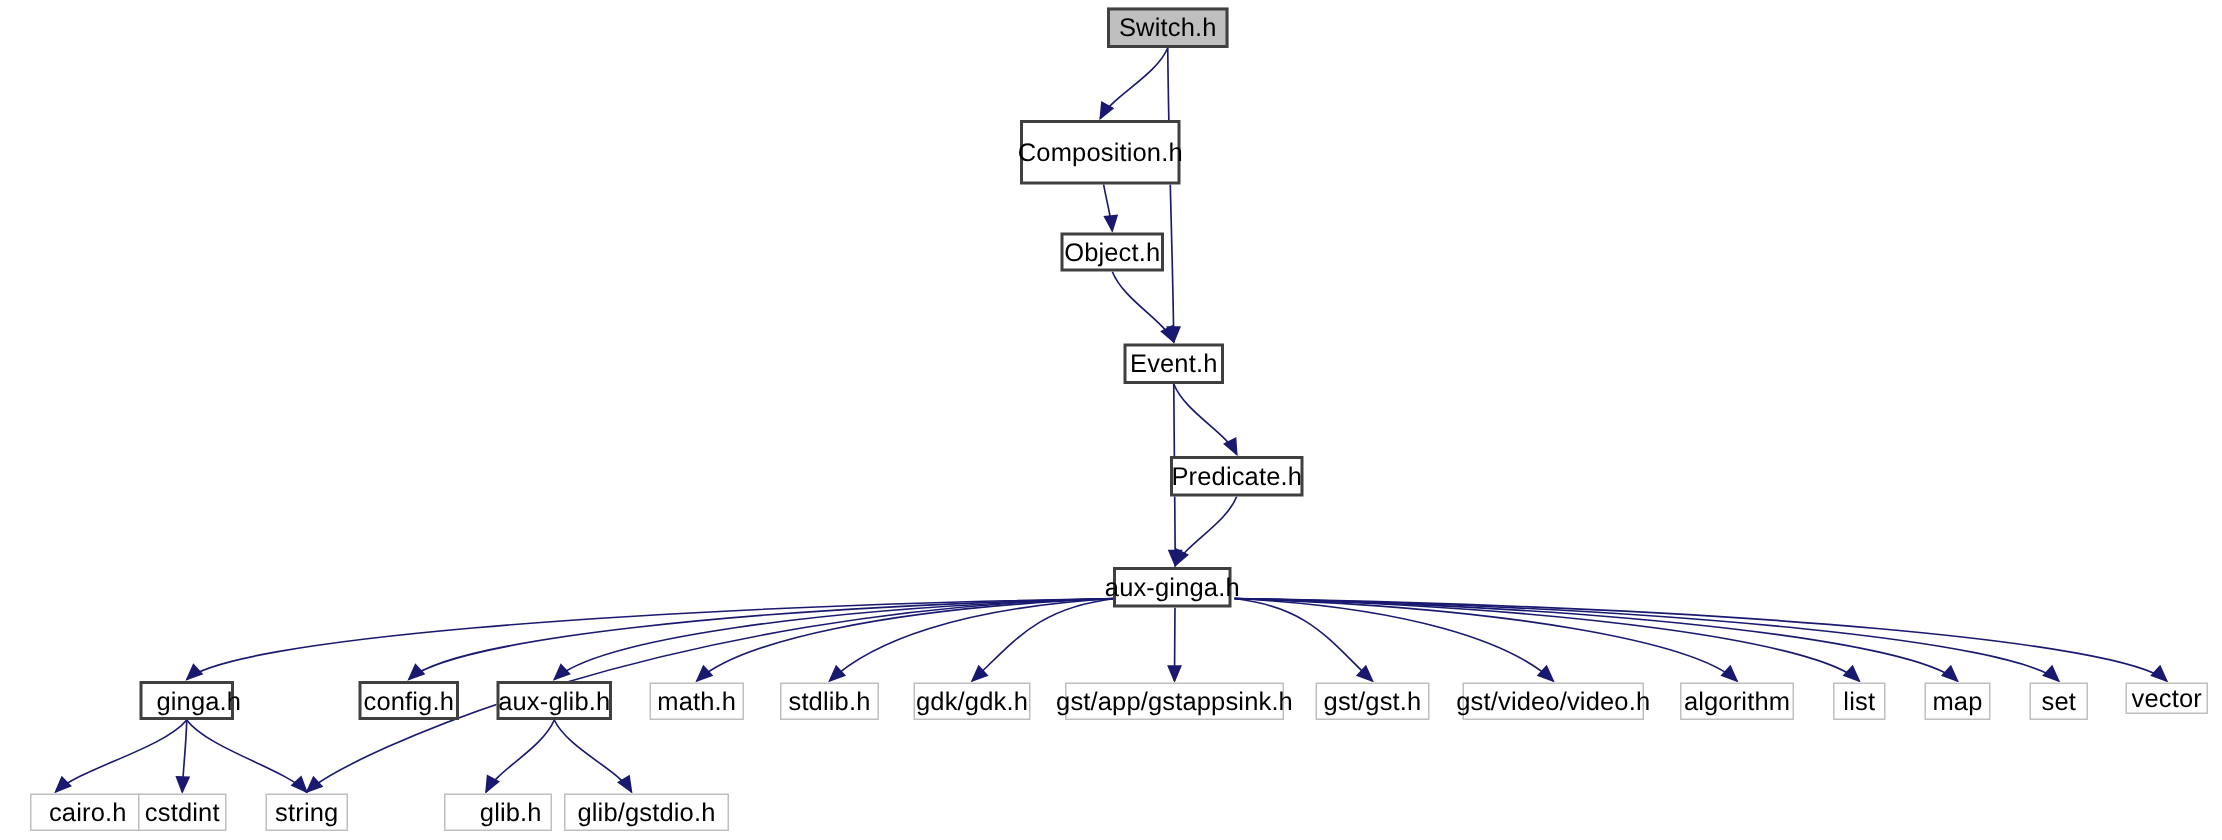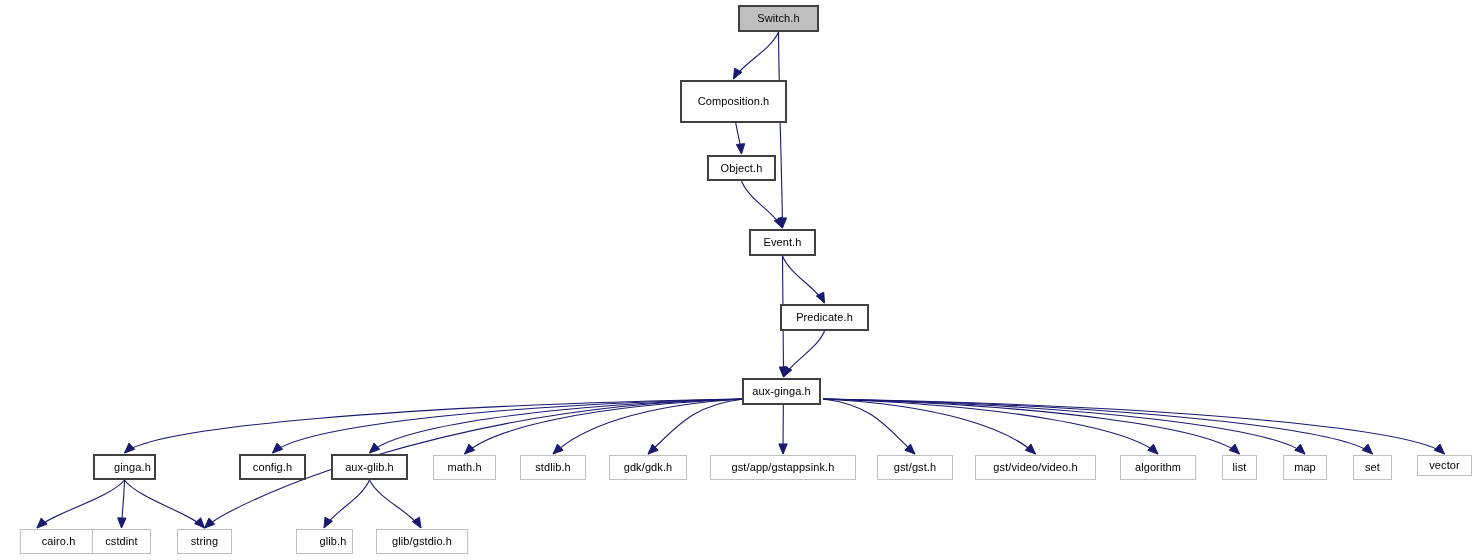--- a/index.html
+++ b/index.html
@@ -36,21 +36,21 @@
   }
   .node {
     position: absolute;
     box-sizing: border-box;
     display: flex;
     align-items: center;
     justify-content: center;
     background: #ffffff;
     border: 1px solid #bfbfbf;
     color: #000000;
-    font-size: 11px;
+    font-size: 17px;
     line-height: 1;
     white-space: nowrap;
     letter-spacing: 0.1px;
   }
   .node.strong {
     border: 2px solid #404040;
   }
   .node.root {
     background: #bfbfbf;
     border: 2px solid #404040;
@@ -183,20 +183,20 @@
       </div>
       <div class="node" style="left: 20px; top: 529px; width: 77px; height: 25px;">
         <span class="node-label">cairo.h</span>
       </div>
       <div class="node" style="left: 92px; top: 529px; width: 59px; height: 25px;">
         <span class="node-label">cstdint</span>
       </div>
       <div class="node" style="left: 177px; top: 529px; width: 55px; height: 25px;">
         <span class="node-label">string</span>
       </div>
-      <div class="node" style="left: 296px; top: 529px; width: 57px; height: 25px; padding-left: 17px;">
+      <div class="node" style="left: 296px; top: 529px; width: 72px; height: 25px; padding-left: 17px;">
         <span class="node-label">glib.h</span>
       </div>
-      <div class="node" style="left: 376px; top: 529px; width: 92px; height: 25px;">
+      <div class="node" style="left: 376px; top: 529px; width: 110px; height: 25px;">
         <span class="node-label">glib/gstdio.h</span>
       </div>
     </div>
 </div>
 
 </body></html>

